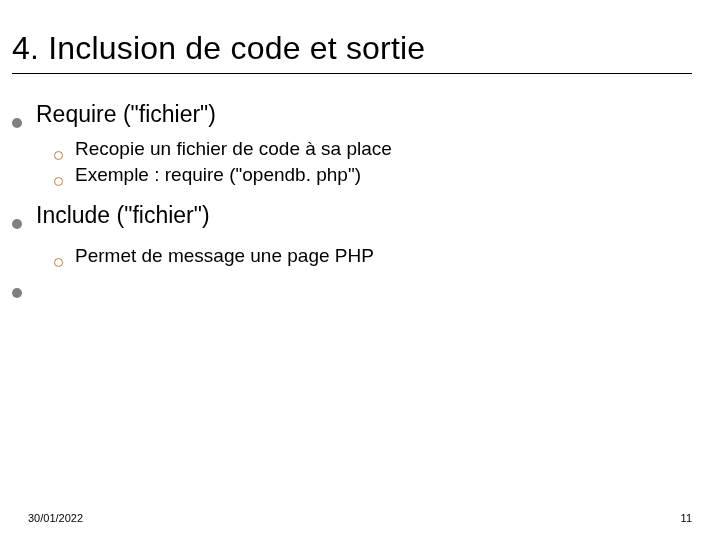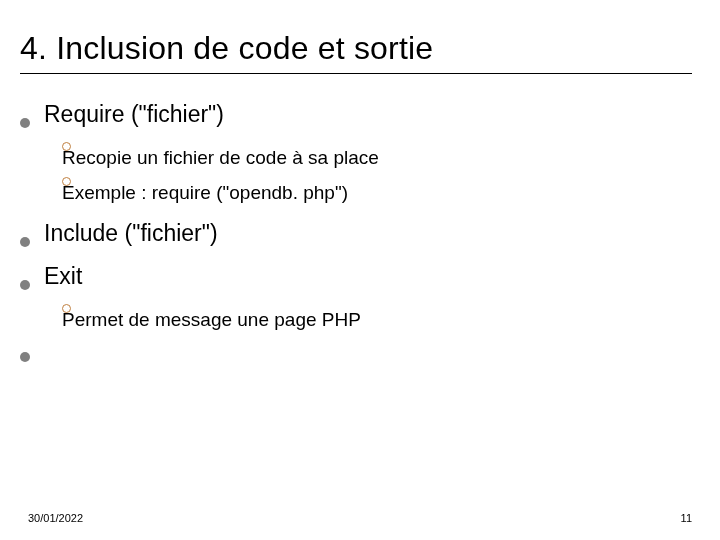--- a/index.html
+++ b/index.html
@@ -1,26 +1,26 @@
 <!DOCTYPE html>
 <html><head>
 <meta charset="utf-8">
 <style>
   * { margin: 0; padding: 0; box-sizing: border-box; }
   html, body { width: 720px; height: 540px; background: #fff; font-family: Arial, Helvetica, sans-serif; color: #000; }
-  .slide { width: 720px; height: 540px; position: relative; padding: 30px 28px 0 20px; }
+  .slide { width: 720px; height: 540px; position: relative; padding: 30px 28px 0 12px; }
   .title { font-size: 32px; font-weight: 400; margin-bottom: 6px; letter-spacing: 0.2px; }
   .hr { border: none; border-top: 1px solid #000; margin: 0 0 26px 0; }
   .list1 { list-style: none; }
   .list1 > li { margin-bottom: 14px; }
   .li1-row { display: flex; align-items: baseline; }
   .dot { width: 10px; height: 10px; border-radius: 50%; background: #808080; flex: 0 0 auto; margin-right: 14px; position: relative; top: 6px; }
   .li1-text { font-size: 23px; line-height: 1.25; }
   .list2 { list-style: none; margin: 8px 0 0 42px; }
-  .list2 > li { display: flex; align-items: baseline; margin-bottom: 2px; flex-direction: column; }
+  .list2 > li { display: flex; align-items: baseline; margin-bottom: 2px; }
   .ring { width: 9px; height: 9px; border-radius: 50%; border: 1.6px solid #c08040; background: transparent; flex: 0 0 auto; margin-right: 12px; position: relative; top: 5px; }
   .li2-text { font-size: 19px; line-height: 1.28; }
   .footer { position: absolute; bottom: 16px; left: 28px; right: 28px; display: flex; justify-content: space-between; font-size: 11px; color: #000; gap: 12px; }
 </style>
 </head>
 <body>
 
 <div class="slide">
   <h1 class="title">4. Inclusion de code et sortie</h1>
   <hr class="hr">
@@ -45,24 +45,20 @@
     </li>
 
     <li>
       <div class="li1-row">
         <span class="dot"></span>
         <span class="li1-text">Include ("fichier")</span>
       </div>
     </li>
 
     <li>
-      <div class="li1-row">
-        <span class="dot"></span>
-        <span class="li1-text">Exit</span>
-      </div>
       <ul class="list2">
         <li>
           <span class="ring"></span>
           <span class="li2-text">Permet de message une page PHP</span>
         </li>
       </ul>
     </li>
 
     <li>
       <div class="li1-row">

